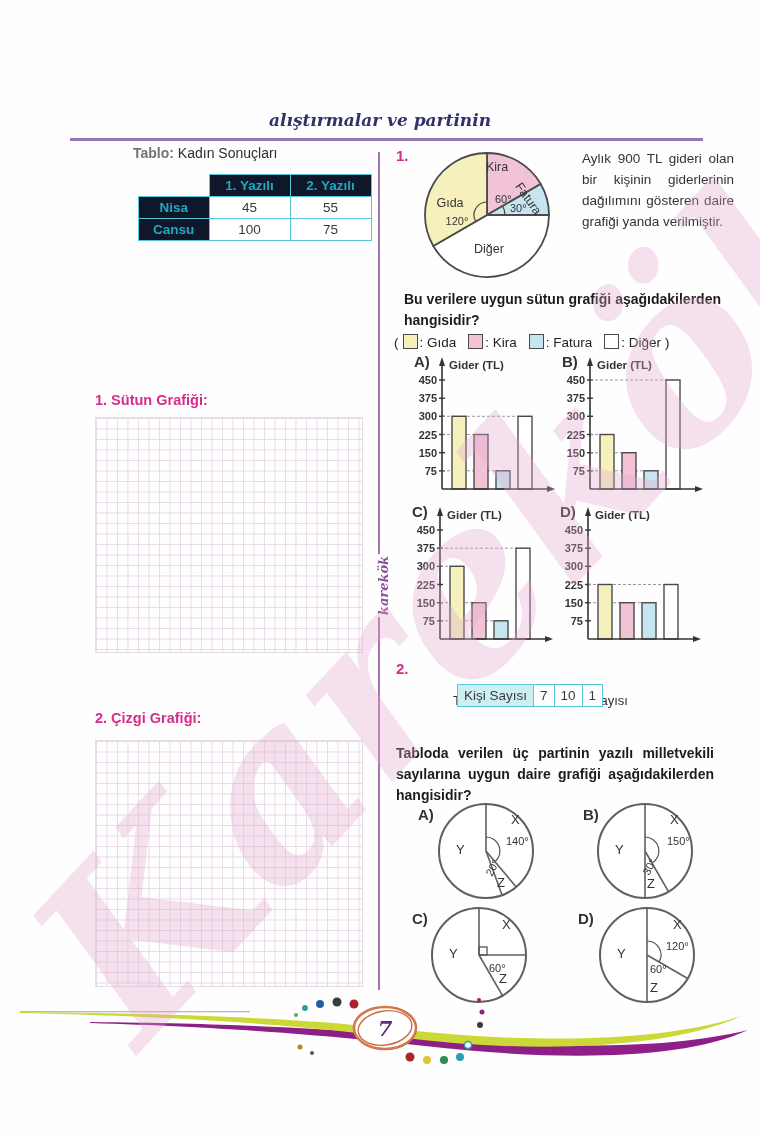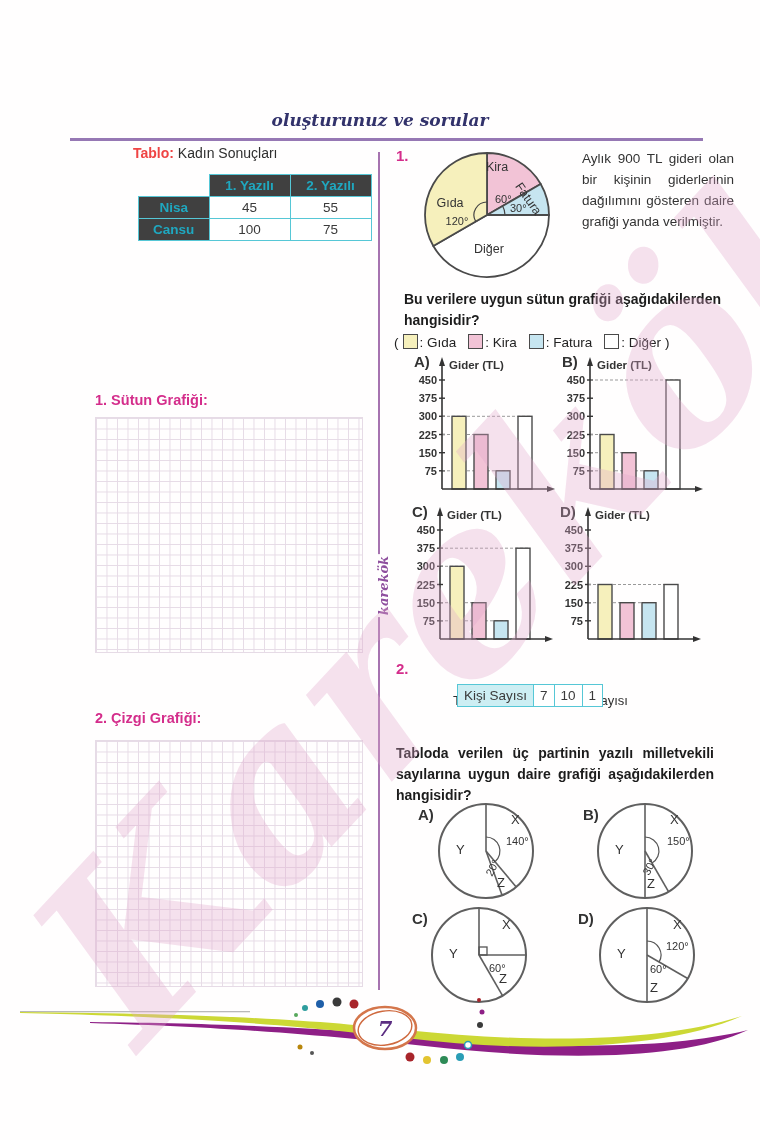--- a/index.html
+++ b/index.html
@@ -19,26 +19,26 @@
   .divider{width:2px;background:#a673b0;}
   .divider-brand{transform:rotate(-90deg);transform-origin:center;
                  font-family:"DejaVu Serif",serif;font-style:italic;font-weight:bold;
                  font-size:13px;color:#8e4f9e;background:#fffefe;padding:6px 2px;z-index:2;}
   
   .body-text{font-size:13.5px;line-height:21px;text-align:justify;color:#333;}
   .bold-text{font-weight:bold;color:#1c1c1c;}
   .pink-head{color:#d42d8b;font-weight:bold;font-size:14.5px;}
   .qnum{color:#d42d8b;font-weight:bold;font-size:15px;}
   .caption{font-size:14px;color:#2f2f2f;}
-  .caption b{color:#ef4444;}
+  .caption b{color:#737373;}
   
   table.cyan{border-collapse:collapse;font-size:13.5px;}
   table.cyan td, table.cyan th{border:1.6px solid #56c7d6;text-align:center;padding:3px 6px;}
   table.cyan .corner{border:none;background:transparent;}
-  table.cyan .hd{background:#404040;color:#1fa8c0;font-weight:bold;}
+  table.cyan .hd{background:#0f172a;color:#1fa8c0;font-weight:bold;}
   table.cyan .hd2{background:#cdeef3;color:#3a3a3a;font-weight:normal;}
   table.cyan .val{background:#ffffff;color:#3a3a3a;}
   
   .grid{background-image:linear-gradient(#e6dbe6 1px,transparent 1px),
         linear-gradient(90deg,#e6dbe6 1px,transparent 1px);
         background-size:10.5px 10.5px;border:1px solid #e6dbe6;background-color:transparent;}
   
   .legend-row{font-size:13.5px;color:#222;display:flex;align-items:center;gap:4px;}
   .legend-swatch{display:inline-block;width:13px;height:13px;border:1.6px solid #4a4a4a;
                  margin:0 2px -2px 8px;}
@@ -51,21 +51,21 @@
   .anglelabel{font-size:11px;fill:#333;}
   .xyz{font-size:13px;fill:#333;}
 </style>
 </head>
 <body>
 
 <div class="page">
 
   <div class="abs watermark">Karekök</div>
 
-  <div class="abs header-title" style="top:110px;left:0;">oluşturunuz ve sorular</div>
+  <div class="abs header-title" style="top:110px;left:0;">alıştırmalar ve partinin</div>
   <div class="abs header-rule" style="top:138px;left:70px;width:633px;"></div>
 
   <div class="abs divider" style="left:378px;top:152px;height:838px;"></div>
   <div class="abs divider-brand" style="left:352px;top:572px;">karekök</div>
 
   <div class="abs caption" style="left:133px;top:145px;"><b>Tablo:</b><span> Kadın Sonuçları</span></div>
 
   <table class="cyan abs" style="left:138px;top:174px;">
     <tbody>
         <tr>

